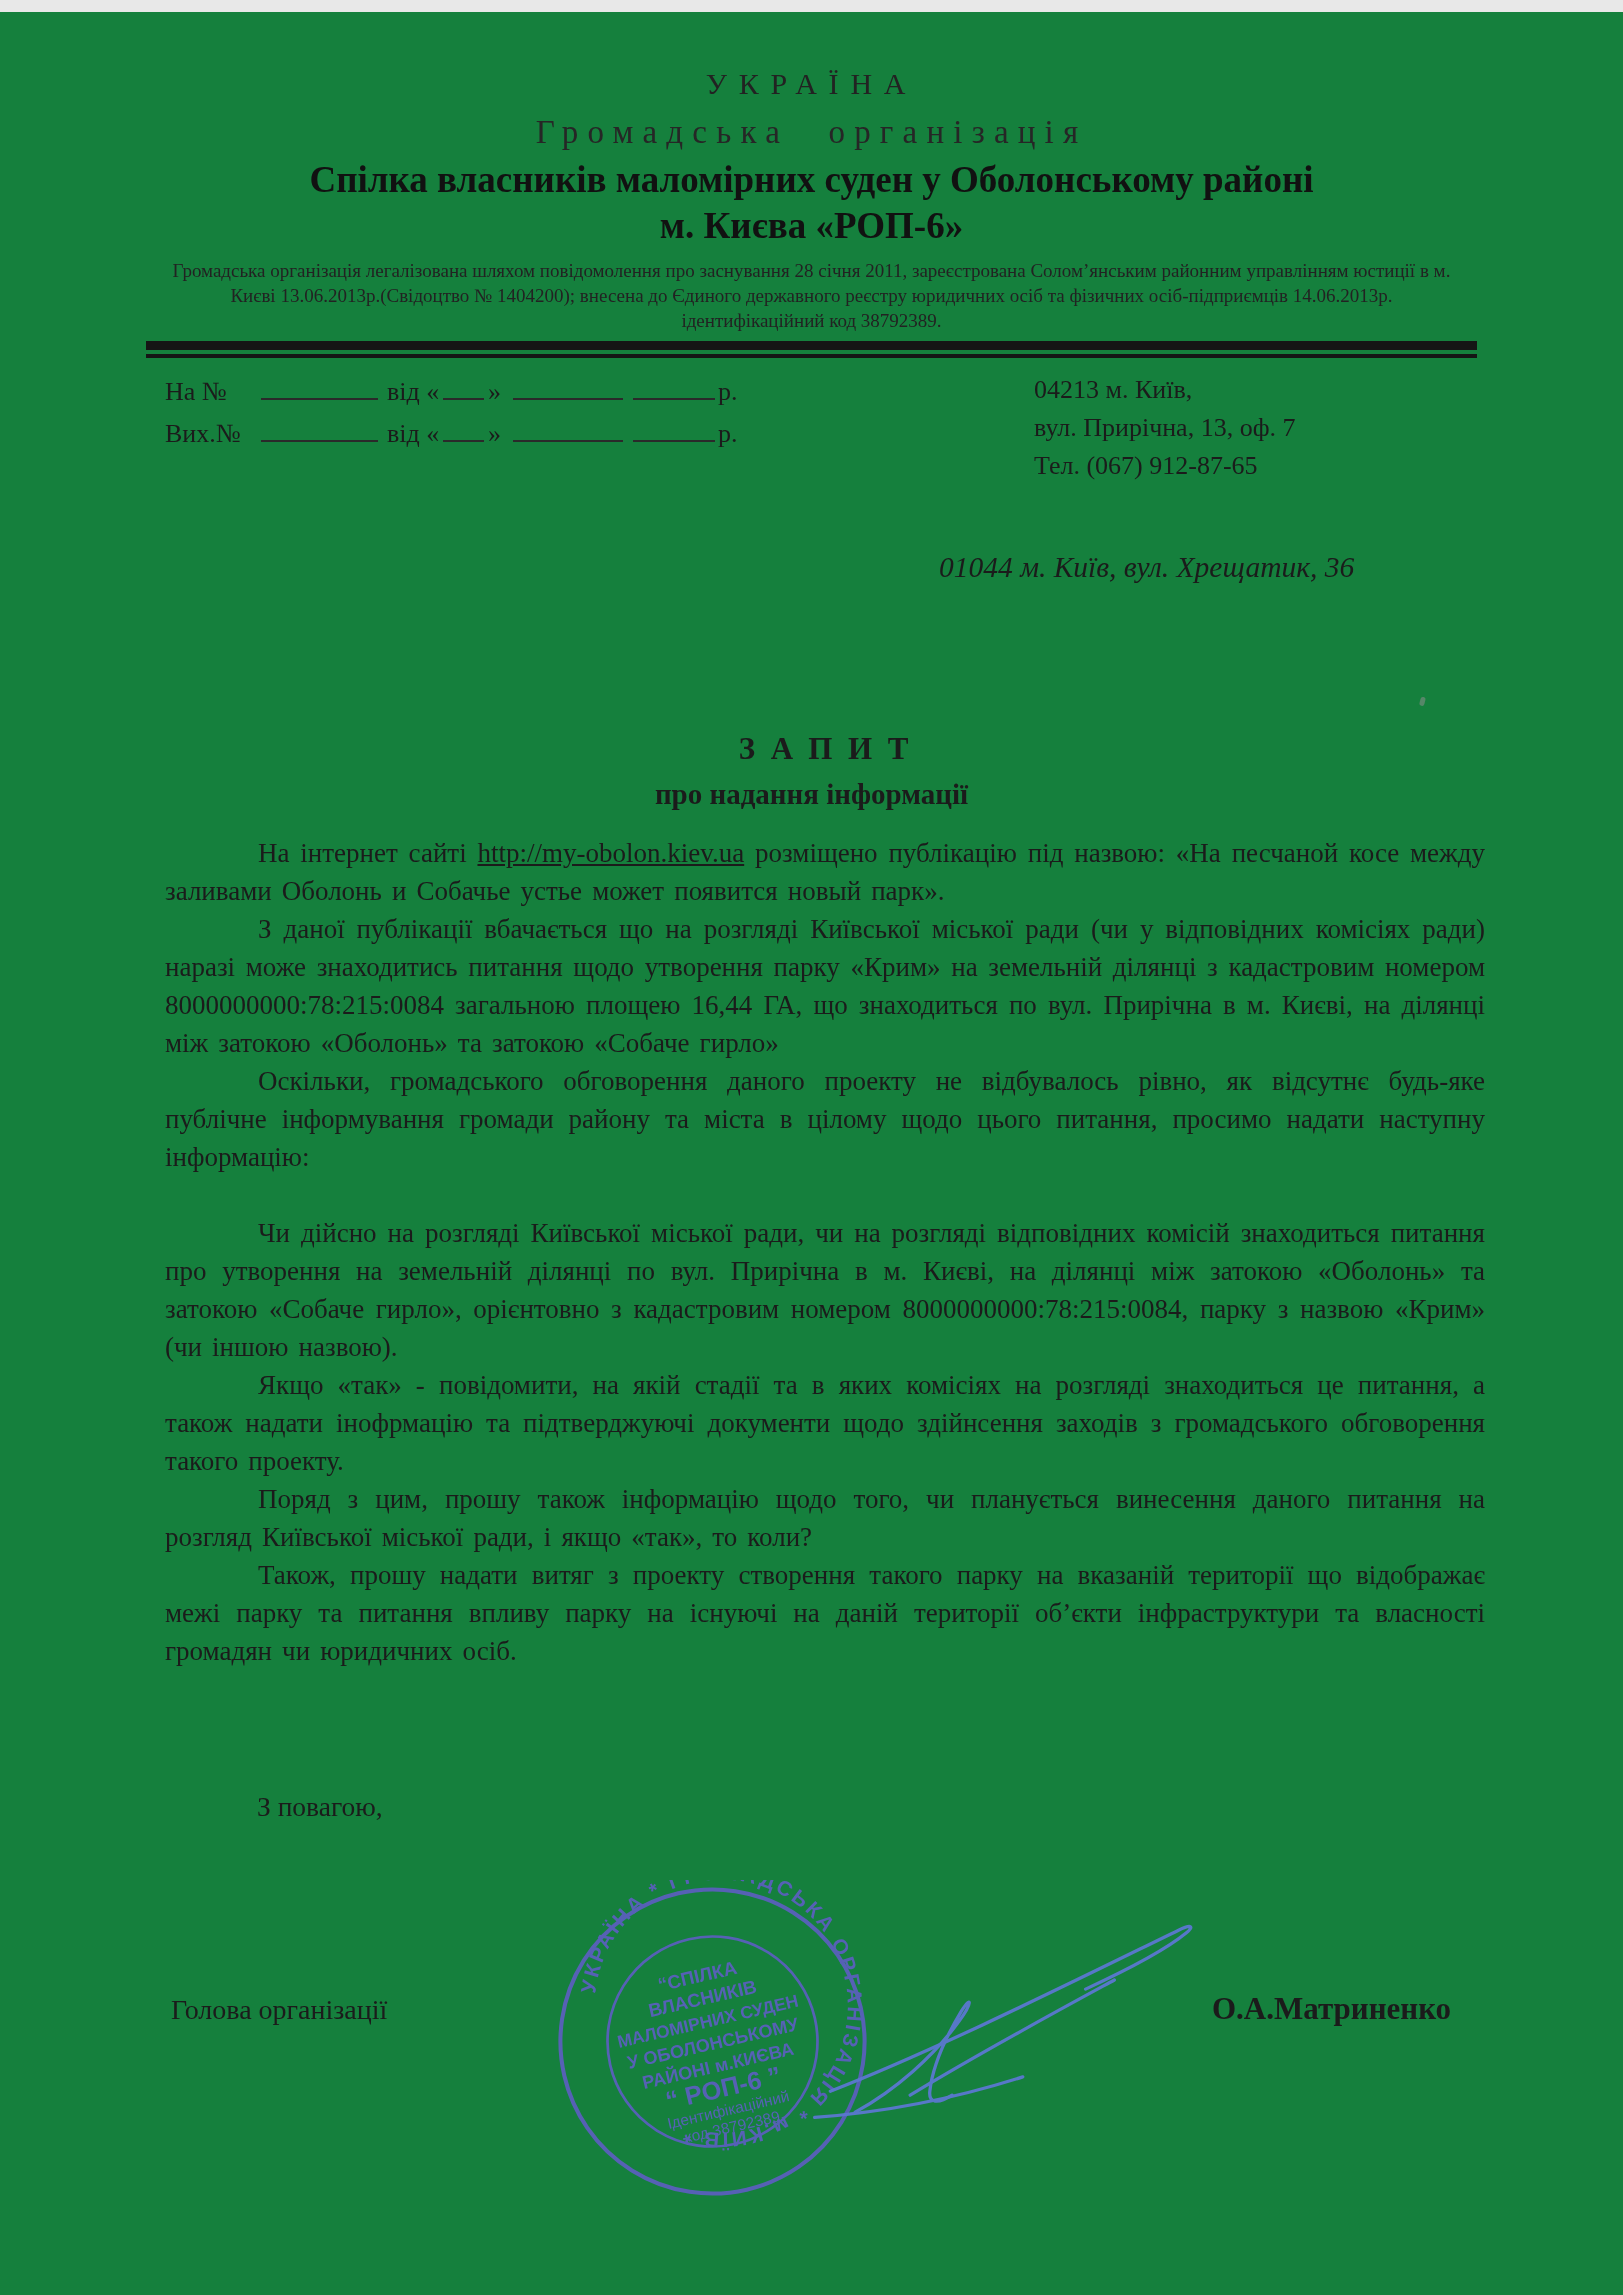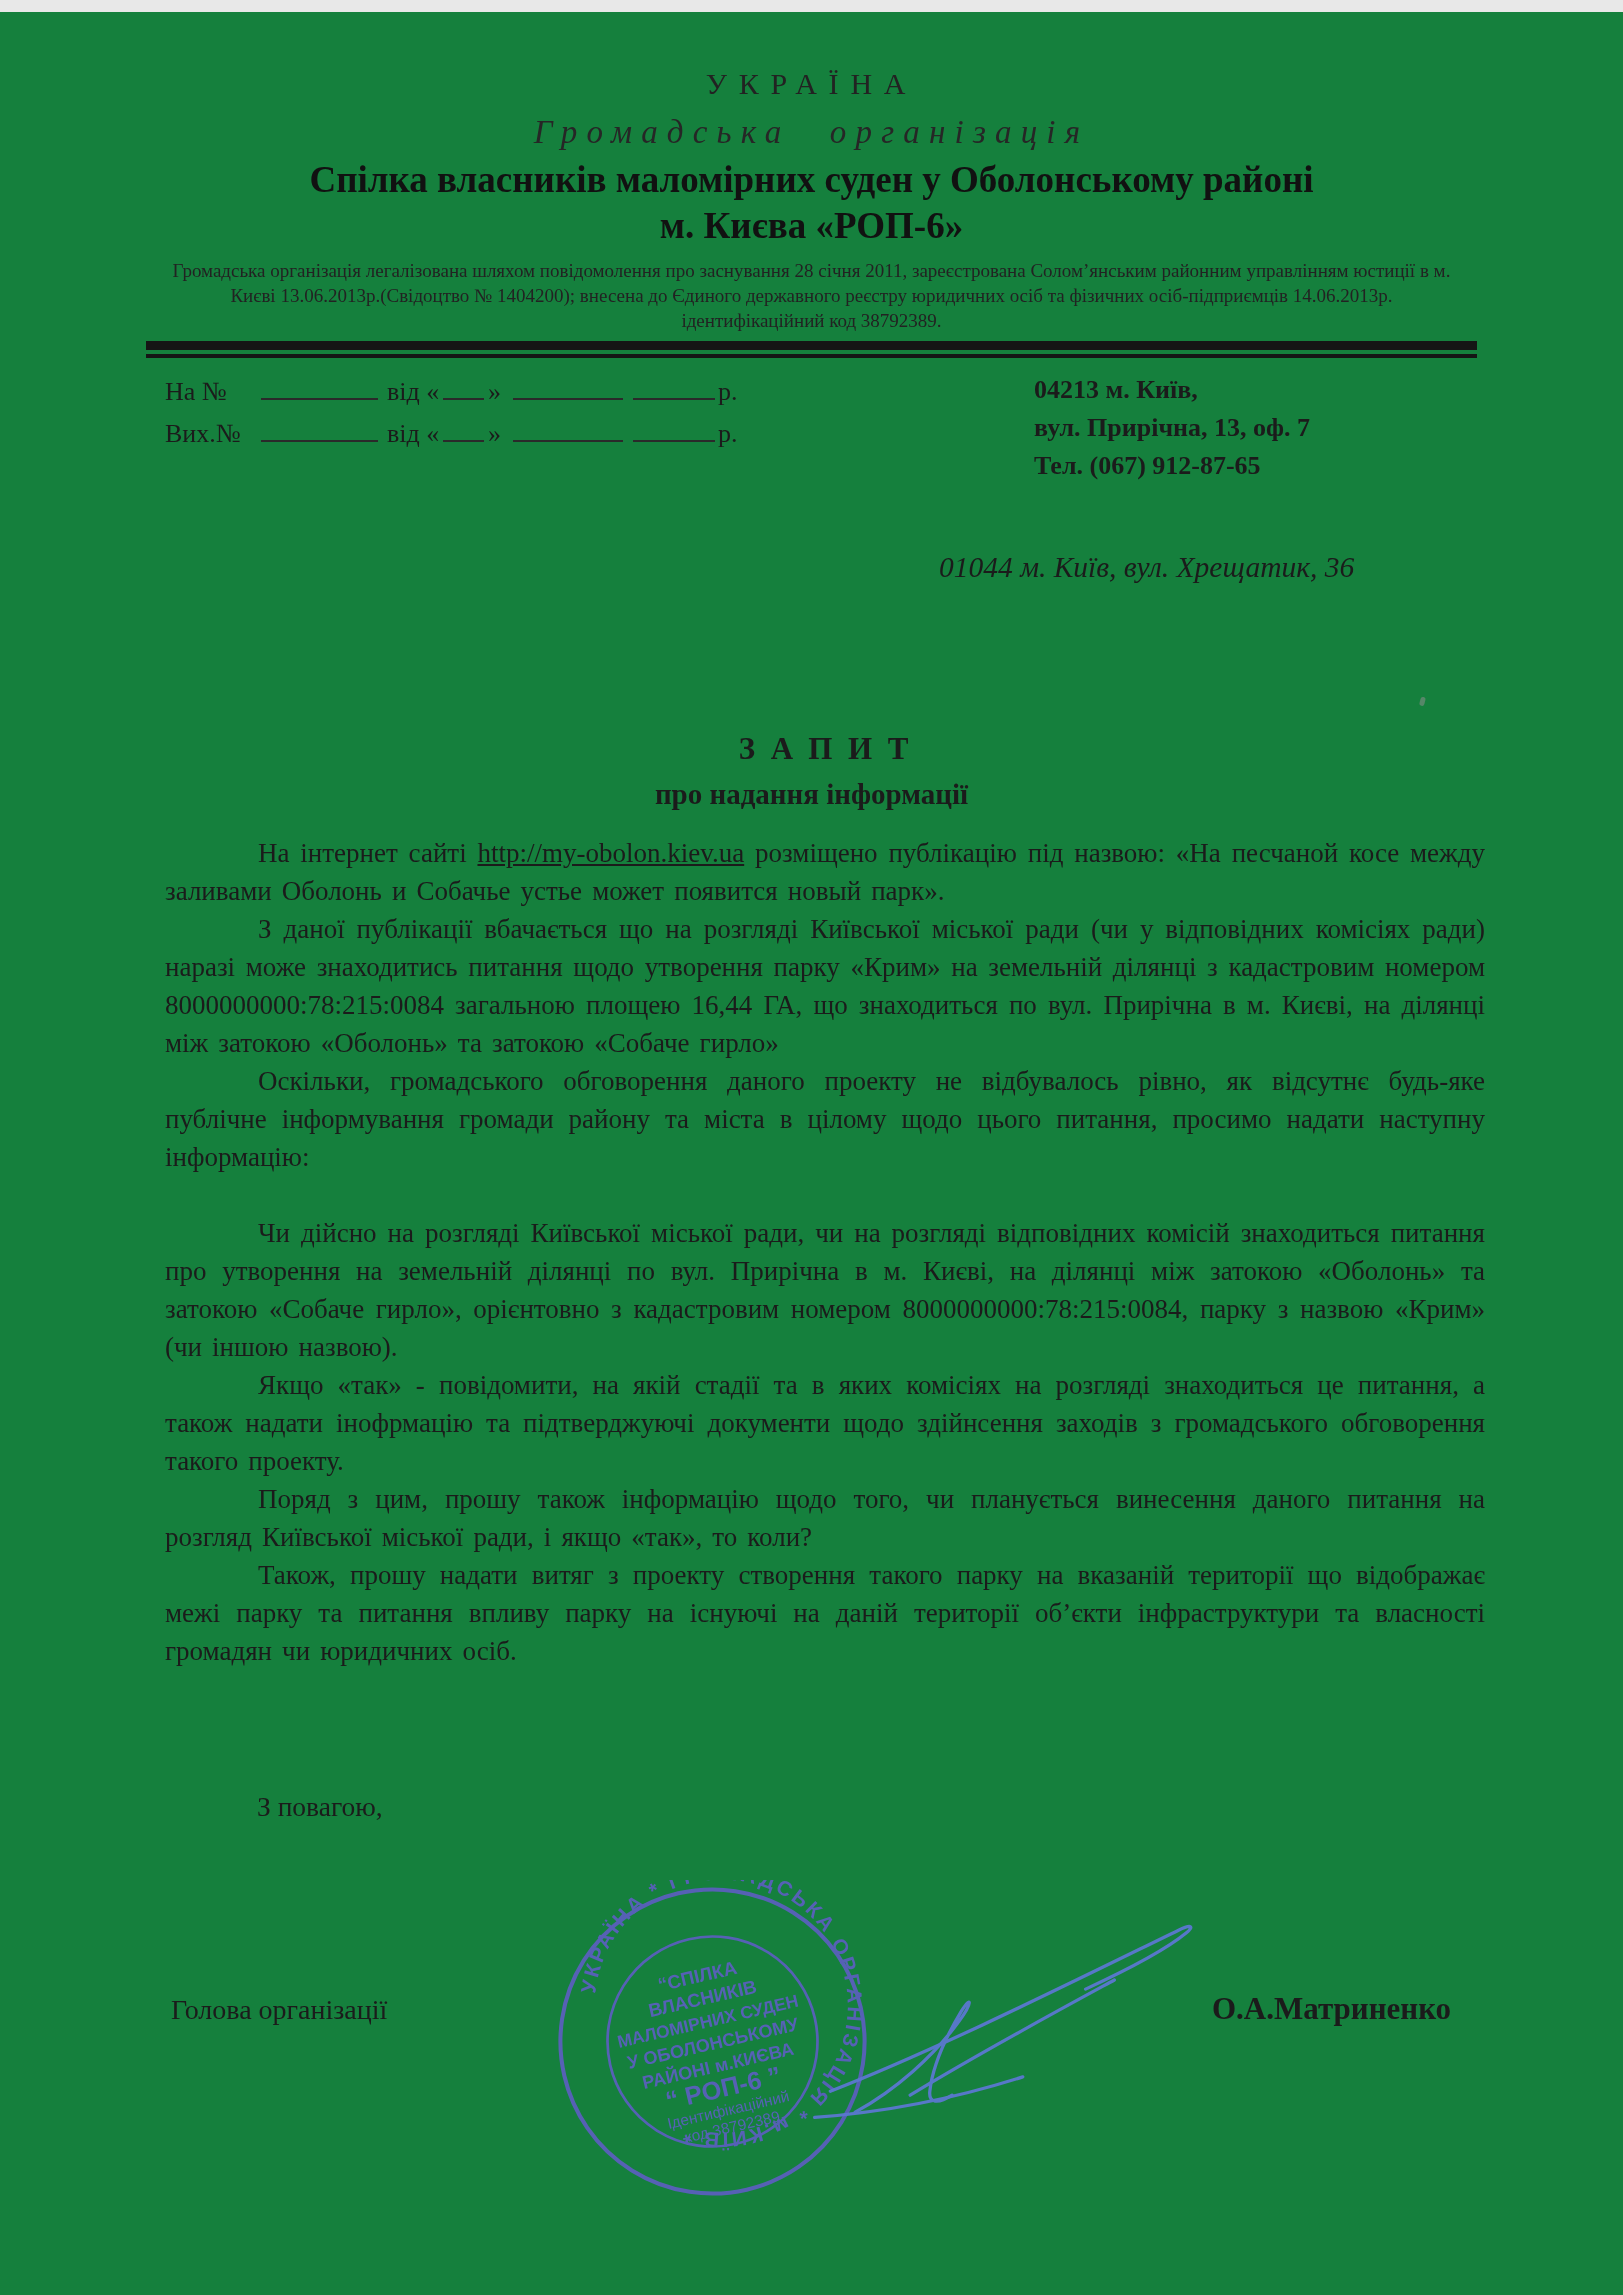--- a/index.html
+++ b/index.html
@@ -5,37 +5,37 @@
   html,body{margin:0;padding:0;background:#e8e8e8;}
   .page{
     position:relative;width:1623px;height:2295px;margin:12px auto;
     background:#15803d;color:#1b1b1b;
     font-family:"Liberation Serif","DejaVu Serif",serif;
     overflow:hidden;
   }
   
   .header{position:absolute;top:55px;left:0;width:100%;text-align:center;}
   .country{font-size:30px;letter-spacing:11.8px;color:#222;}
-  .org-type{font-style:italic;font-size:33px;letter-spacing:9.2px;word-spacing:22px;margin-top:13px;color:#262626;}
+  .org-type{font-size:33px;letter-spacing:9.2px;word-spacing:22px;margin-top:13px;color:#262626;}
   .org-name{font-weight:bold;font-size:37px;margin-top:6.5px;color:#111;}
   .org-name.second{margin-top:3.9px;}
   .reg-note{font-size:19px;line-height:25px;width:1286px;margin:10.5px auto 0;text-align:center;color:#222;}
   .rules{width:1331px;margin:7.9px auto 0;}
   .rule-thick{height:9.2px;background:#151515;}
   .rule-thin{height:3.9px;background:#151515;margin-top:3.9px;}
   
   .ref-block{position:absolute;left:165px;top:359px;font-size:26px;line-height:42px;white-space:nowrap;}
   .blank{display:inline-block;border-bottom:2px solid #2a2a2a;height:25px;vertical-align:baseline;}
   .b1{width:117px;margin:0 9.2px 0 11.8px;}
   .b2{width:41px;margin:0 3.9px;}
   .b3{width:110px;margin:0 10.5px 0 11.8px;}
   .b4{width:82px;margin-right:2.6px;}
   .ref-prefix{display:inline-block;min-width:84px;}
   
-  .sender{position:absolute;left:1034px;top:359px;font-size:26px;line-height:38px;font-weight:bold;}
+  .sender{position:absolute;left:1034px;top:359px;font-size:26px;line-height:38px;}
   
   .addressee{position:absolute;left:851px;top:531px;}
   .addressee-name{font-weight:bold;font-size:33px;}
   .addressee-address{font-style:italic;font-size:29.5px;margin-top:7.9px;margin-left:88px;}
   
   .title-block{position:absolute;top:719px;left:0;width:100%;text-align:center;}
   .title-main{font-weight:bold;font-size:31px;letter-spacing:15.7px;padding-left:40px;}
   .title-sub{font-weight:bold;font-size:29px;margin-top:10.5px;}
   
   .body-block{position:absolute;left:165px;top:822px;width:1320px;}

